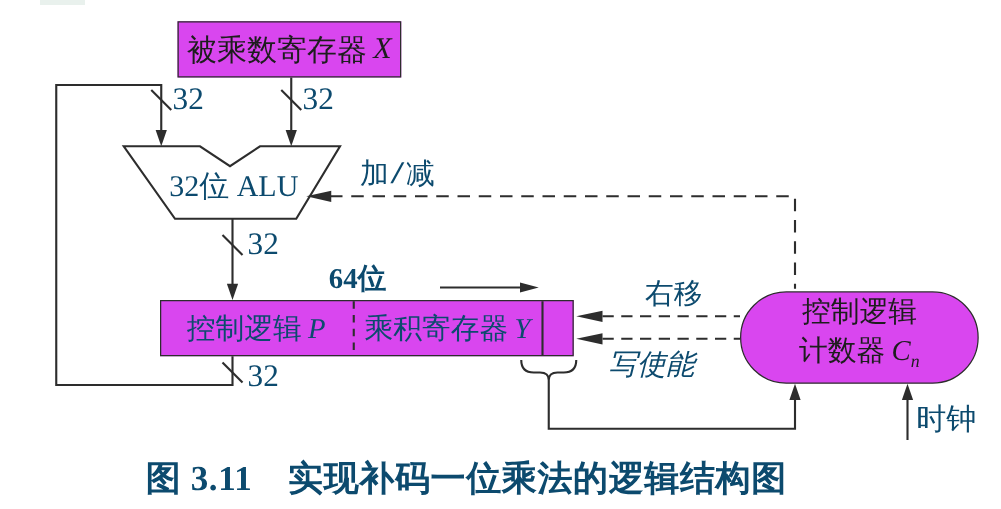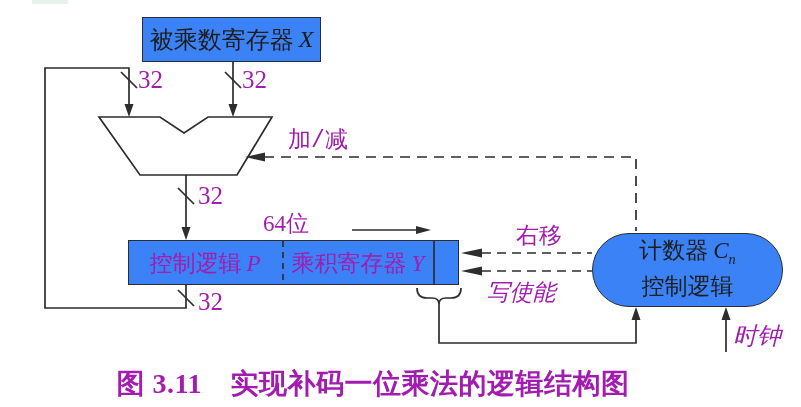--- a/index.html
+++ b/index.html
@@ -1,31 +1,31 @@
 <!DOCTYPE html>
 <html><head>
 <meta charset="utf-8">
 <style>
   html,body{margin:0;padding:0;background:#ffffff;}
   #stage{
     position:relative;width:801px;height:407px;background:#ffffff;overflow:hidden;
     font-family:"Liberation Serif","DejaVu Serif",serif;color:#1d1d1d;
   }
   .box{
-    position:absolute;box-sizing:border-box;border:1.7px solid #2d2d2d;background:#3b82f6;
+    position:absolute;box-sizing:border-box;border:1.7px solid #2d2d2d;background:#d946ef;
     display:flex;align-items:center;justify-content:center;z-index:1;
   }
   .stadium{border-radius:37px;flex-direction:column;line-height:28px;}
   svg.overlay{position:absolute;left:0;top:0;z-index:2;pointer-events:none;}
   .lbl{
     position:absolute;z-index:3;line-height:1;white-space:nowrap;
-    font-size:23px;color:#a21caf;text-align:center;
+    font-size:23px;color:#0c4a6e;text-align:center;
   }
   .center{transform:translate(-50%,-50%);}
-  .vcenter{transform:translateY(-50%);font-style:italic;}
+  .vcenter{transform:translateY(-50%);}
   .bus{font-size:25px;}
   .reg-text{font-size:23px;}
   .xreg-text{font-size:24px;}
   .alu-text{font-size:24px;}
   .clock-text{font-size:24px;}
   .stadium-text{font-size:23px;}
   .var{font-style:italic;margin-left:5px;font-family:"Liberation Serif","DejaVu Serif",serif;}
   .var sub{font-size:0.62em;font-style:italic;}
   .caption{font-size:28px;font-weight:bold;letter-spacing:0.5px;}
 </style>
@@ -36,24 +36,24 @@
 
   <div class="box" style="left:142px;top:17px;width:179px;height:45px;">
     <span class="xreg-text">被乘数寄存器</span>
     <span class="xreg-text var">X</span>
   </div>
 
   <div class="box" style="left:128px;top:240px;width:331px;height:45px;"></div>
 
   <div class="box stadium" style="left:592px;top:233px;width:191px;height:74px;">
     <div>
-      <span class="stadium-text">计数器</span><span class="stadium-text var"><span>C</span><sub>n</sub></span>
+      <span class="stadium-text">控制逻辑</span>
     </div>
     <div>
-      <span class="stadium-text">控制逻辑</span>
+      <span class="stadium-text">计数器</span><span class="stadium-text var"><span>C</span><sub>n</sub></span>
     </div>
   </div>
 
   <svg class="overlay" width="801" height="407" viewBox="0 0 801 407">
     <g stroke="#2d2d2d" stroke-width="1.7" fill="none">
 
       <g stroke="none">
         <rect x="32" y="0" width="36" height="4" fill="#e9f1ed"></rect>
       </g>
 
@@ -116,27 +116,28 @@
         <polygon points="636,307 631.5,320 640.5,320" fill="#2d2d2d" stroke="none"></polygon>
       </g>
 
       <g>
         <path d="M726,352 V320"></path>
         <polygon points="726,307 721.5,320 730.5,320" fill="#2d2d2d" stroke="none"></polygon>
       </g>
     </g>
   </svg>
 
+  <div class="lbl alu-text center" style="left:187px;top:150px;">32位 ALU</div>
 
   <div class="lbl bus" style="left:138px;top:67px;">32</div>
   <div class="lbl bus" style="left:242px;top:67px;">32</div>
   <div class="lbl bus" style="left:198px;top:183px;">32</div>
   <div class="lbl bus" style="left:198px;top:289px;">32</div>
 
-  <div class="lbl center" style="left:286px;top:223px;">64位</div>
+  <div class="lbl center" style="left:286px;top:223px;font-weight:bold;">64位</div>
 
   <div class="lbl center" style="left:318px;top:141px;font-family:Liberation Mono, monospace;">加/减</div>
 
   <div class="lbl center" style="left:539px;top:235px;">右移</div>
   <div class="lbl center" style="left:521px;top:292px;font-style:italic;">写使能</div>
 
   <div class="lbl clock-text vcenter" style="left:733px;top:336px;">时钟</div>
 
   <div class="lbl reg-text center" style="left:205px;top:263px;">
     <span>控制逻辑</span><span class="var">P</span>

